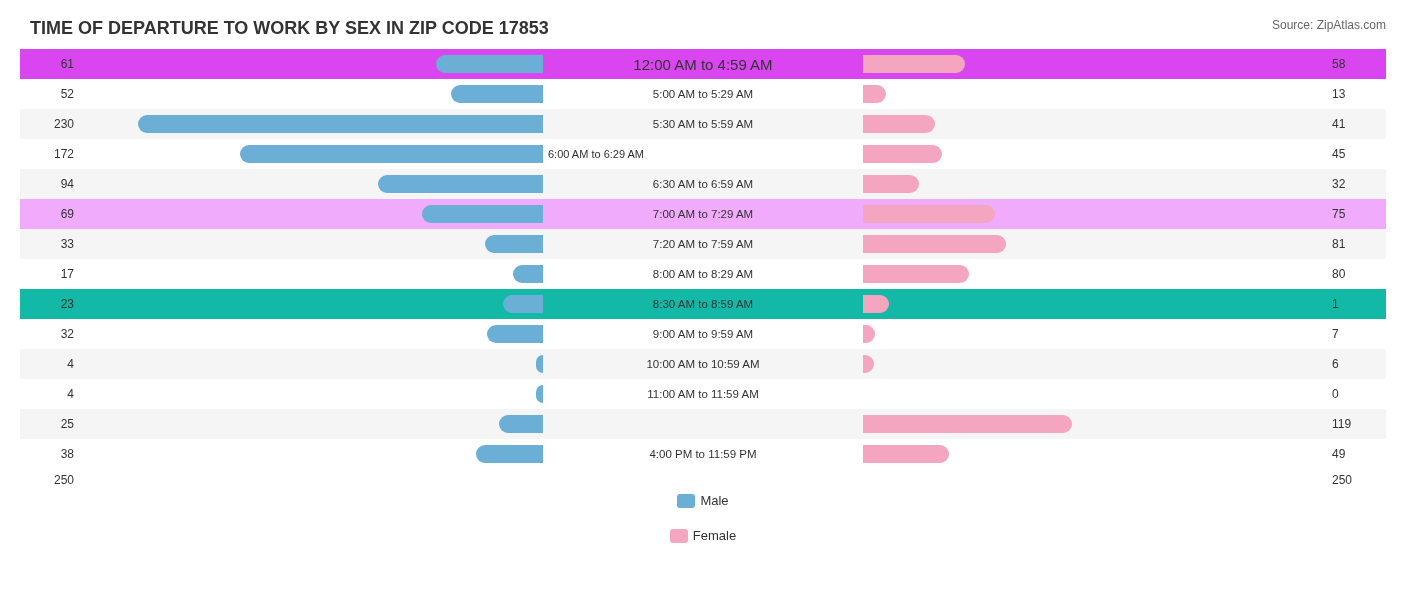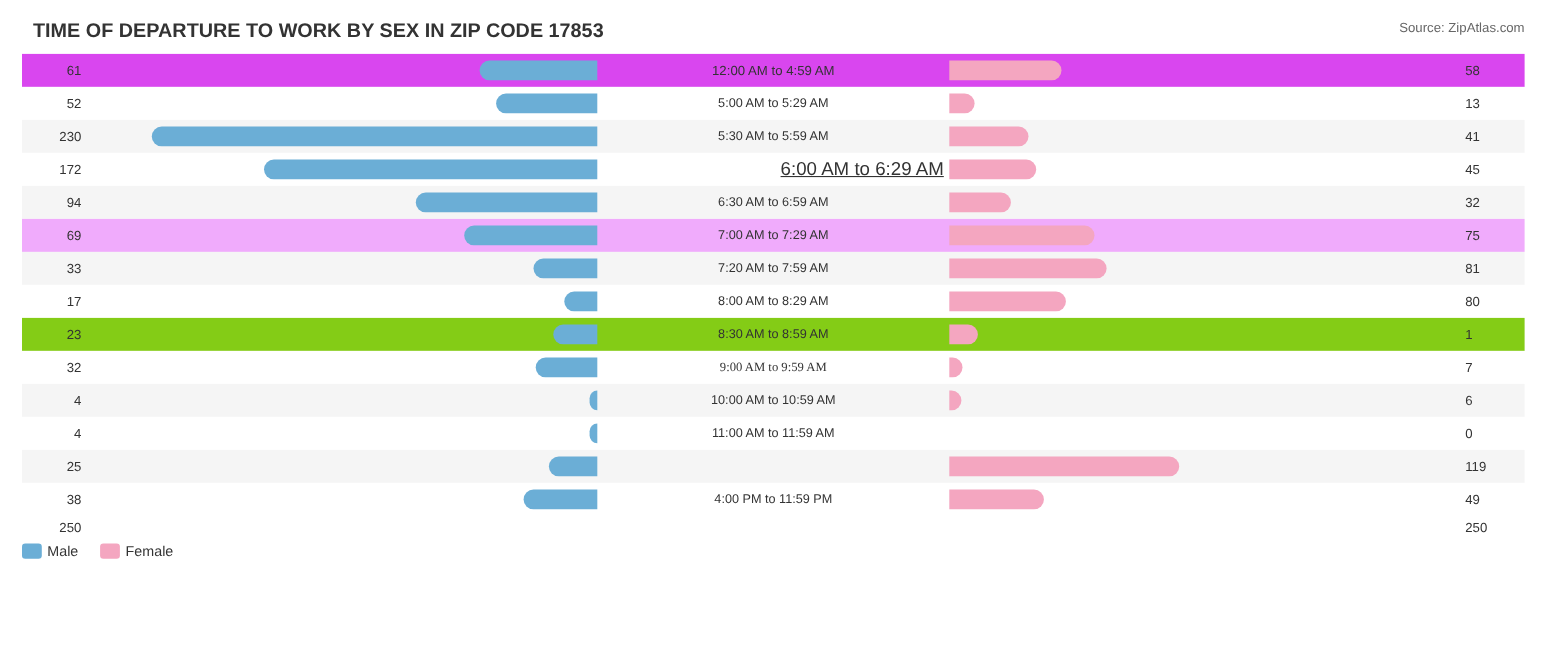--- a/index.html
+++ b/index.html
@@ -94,23 +94,25 @@
       text-align: left;
       font-size: 12px;
       color: #333;
       padding-left: 6px;
     }
     .axis-center {
       flex: 1;
     }
     .legend {
       display: flex;
+      justify-content: center;
       align-items: center;
       gap: 20px;
       margin-top: 6px;
+      flex-direction: column;
     }
     .legend-item {
       display: flex;
       align-items: center;
       gap: 5px;
       font-size: 13px;
       color: #333;
     }
     .legend-box {
       width: 18px;
@@ -128,21 +130,21 @@
   <div id="chart-body">
       <div class="row" style="display: flex; align-items: center; height: 30px; background: #d946ef;">
         <div class="left-value">61</div>
         <div class="bars-center" style="flex: 1 1 0%; display: flex; align-items: center; justify-content: center; position: relative; height: 100%;">
           <div style="position: absolute; right: calc(50% + 160px); top: 50%; transform: translateY(-50%); display: flex; justify-content: flex-end;">
             <div style="width: 107.36px; height: 18px; background: rgb(107, 174, 214); border-radius: 9px 0px 0px 9px;"></div>
           </div>
           <div style="position: absolute; left: calc(50% + 160px); top: 50%; transform: translateY(-50%); display: flex; justify-content: flex-start;">
             <div style="width: 102.08px; height: 18px; background: rgb(244, 166, 192); border-radius: 0px 9px 9px 0px;"></div>
           </div>
-          <div class="label-center" style="position: absolute; left: 50%; transform: translateX(-50%); font-size: 12px; color: rgb(51, 51, 51); white-space: nowrap; z-index: 2; width: 310px; text-align: center;">12:00 AM to 4:59 AM</div>
+          <div class="label-center" style="position: absolute; left: 50%; transform: translateX(-50%); font-size: 15px; color: rgb(51, 51, 51); white-space: nowrap; z-index: 2; width: 310px; text-align: center;">12:00 AM to 4:59 AM</div>
         </div>
         <div class="right-value">58</div>
       </div>
       <div class="row" style="display: flex; align-items: center; height: 30px; background: rgb(255, 255, 255);">
         <div class="left-value">52</div>
         <div class="bars-center" style="flex: 1 1 0%; display: flex; align-items: center; justify-content: center; position: relative; height: 100%;">
           <div style="position: absolute; right: calc(50% + 160px); top: 50%; transform: translateY(-50%); display: flex; justify-content: flex-end;">
             <div style="width: 91.52px; height: 18px; background: rgb(107, 174, 214); border-radius: 9px 0px 0px 9px;"></div>
           </div>
           <div style="position: absolute; left: calc(50% + 160px); top: 50%; transform: translateY(-50%); display: flex; justify-content: flex-start;">
@@ -167,21 +169,21 @@
       </div>
       <div class="row" style="display: flex; align-items: center; height: 30px; background: rgb(255, 255, 255);">
         <div class="left-value">172</div>
         <div class="bars-center" style="flex: 1 1 0%; display: flex; align-items: center; justify-content: center; position: relative; height: 100%;">
           <div style="position: absolute; right: calc(50% + 160px); top: 50%; transform: translateY(-50%); display: flex; justify-content: flex-end;">
             <div style="width: 302.72px; height: 18px; background: rgb(107, 174, 214); border-radius: 9px 0px 0px 9px;"></div>
           </div>
           <div style="position: absolute; left: calc(50% + 160px); top: 50%; transform: translateY(-50%); display: flex; justify-content: flex-start;">
             <div style="width: 79.2px; height: 18px; background: rgb(244, 166, 192); border-radius: 0px 9px 9px 0px;"></div>
           </div>
-          <div class="label-center" style="position: absolute; left: 50%; transform: translateX(-50%); font-size: 17px; color: rgb(51, 51, 51); white-space: nowrap; z-index: 2; width: 310px; text-align: right; text-decoration: underline;">6:00 AM to 6:29 AM</div>
+          <div class="label-center" style="position: absolute; left: 50%; transform: translateX(-50%); font-size: 11px; color: rgb(51, 51, 51); white-space: nowrap; z-index: 2; width: 310px; text-align: left;">6:00 AM to 6:29 AM</div>
         </div>
         <div class="right-value">45</div>
       </div>
       <div class="row" style="display: flex; align-items: center; height: 30px; background: rgb(245, 245, 245);">
         <div class="left-value">94</div>
         <div class="bars-center" style="flex: 1 1 0%; display: flex; align-items: center; justify-content: center; position: relative; height: 100%;">
           <div style="position: absolute; right: calc(50% + 160px); top: 50%; transform: translateY(-50%); display: flex; justify-content: flex-end;">
             <div style="width: 165.44px; height: 18px; background: rgb(107, 174, 214); border-radius: 9px 0px 0px 9px;"></div>
           </div>
           <div style="position: absolute; left: calc(50% + 160px); top: 50%; transform: translateY(-50%); display: flex; justify-content: flex-start;">
@@ -223,21 +225,21 @@
           <div style="position: absolute; right: calc(50% + 160px); top: 50%; transform: translateY(-50%); display: flex; justify-content: flex-end;">
             <div style="width: 29.92px; height: 18px; background: rgb(107, 174, 214); border-radius: 9px 0px 0px 9px;"></div>
           </div>
           <div style="position: absolute; left: calc(50% + 160px); top: 50%; transform: translateY(-50%); display: flex; justify-content: flex-start;">
             <div style="width: 105.6px; height: 18px; background: rgb(244, 166, 192); border-radius: 0px 9px 9px 0px;"></div>
           </div>
           <div class="label-center" style="position: absolute; left: 50%; transform: translateX(-50%); font-size: 11.5px; color: rgb(51, 51, 51); white-space: nowrap; z-index: 2; width: 310px; text-align: center;">8:00 AM to 8:29 AM</div>
         </div>
         <div class="right-value">80</div>
       </div>
-      <div class="row" style="display: flex; align-items: center; height: 30px; background: #84cc16;">
+      <div class="row" style="display: flex; align-items: center; height: 30px; background: #14b8a6;">
         <div class="left-value">23</div>
         <div class="bars-center" style="flex: 1 1 0%; display: flex; align-items: center; justify-content: center; position: relative; height: 100%;">
           <div style="position: absolute; right: calc(50% + 160px); top: 50%; transform: translateY(-50%); display: flex; justify-content: flex-end;">
             <div style="width: 40.48px; height: 18px; background: rgb(107, 174, 214); border-radius: 9px 0px 0px 9px;"></div>
           </div>
           <div style="position: absolute; left: calc(50% + 160px); top: 50%; transform: translateY(-50%); display: flex; justify-content: flex-start;">
             <div style="width: 26.4px; height: 18px; background: rgb(244, 166, 192); border-radius: 0px 9px 9px 0px;"></div>
           </div>
           <div class="label-center" style="position: absolute; left: 50%; transform: translateX(-50%); font-size: 11.5px; color: rgb(51, 51, 51); white-space: nowrap; z-index: 2; width: 310px; text-align: center;">8:30 AM to 8:59 AM</div>
         </div>
@@ -245,21 +247,21 @@
       </div>
       <div class="row" style="display: flex; align-items: center; height: 30px; background: rgb(255, 255, 255);">
         <div class="left-value">32</div>
         <div class="bars-center" style="flex: 1 1 0%; display: flex; align-items: center; justify-content: center; position: relative; height: 100%;">
           <div style="position: absolute; right: calc(50% + 160px); top: 50%; transform: translateY(-50%); display: flex; justify-content: flex-end;">
             <div style="width: 56.32px; height: 18px; background: rgb(107, 174, 214); border-radius: 9px 0px 0px 9px;"></div>
           </div>
           <div style="position: absolute; left: calc(50% + 160px); top: 50%; transform: translateY(-50%); display: flex; justify-content: flex-start;">
             <div style="width: 12.32px; height: 18px; background: rgb(244, 166, 192); border-radius: 0px 9px 9px 0px;"></div>
           </div>
-          <div class="label-center" style="position: absolute; left: 50%; transform: translateX(-50%); font-size: 11.5px; color: rgb(51, 51, 51); white-space: nowrap; z-index: 2; width: 310px; text-align: center; font-family: Liberation Serif, serif;">9:00 AM to 9:59 AM</div>
+          <div class="label-center" style="position: absolute; left: 50%; transform: translateX(-50%); font-size: 11.5px; color: rgb(51, 51, 51); white-space: nowrap; z-index: 2; width: 310px; text-align: center;">9:00 AM to 9:59 AM</div>
         </div>
         <div class="right-value">7</div>
       </div>
       <div class="row" style="display: flex; align-items: center; height: 30px; background: rgb(245, 245, 245);">
         <div class="left-value">4</div>
         <div class="bars-center" style="flex: 1 1 0%; display: flex; align-items: center; justify-content: center; position: relative; height: 100%;">
           <div style="position: absolute; right: calc(50% + 160px); top: 50%; transform: translateY(-50%); display: flex; justify-content: flex-end;">
             <div style="width: 7.04px; height: 18px; background: rgb(107, 174, 214); border-radius: 9px 0px 0px 9px;"></div>
           </div>
           <div style="position: absolute; left: calc(50% + 160px); top: 50%; transform: translateY(-50%); display: flex; justify-content: flex-start;">

